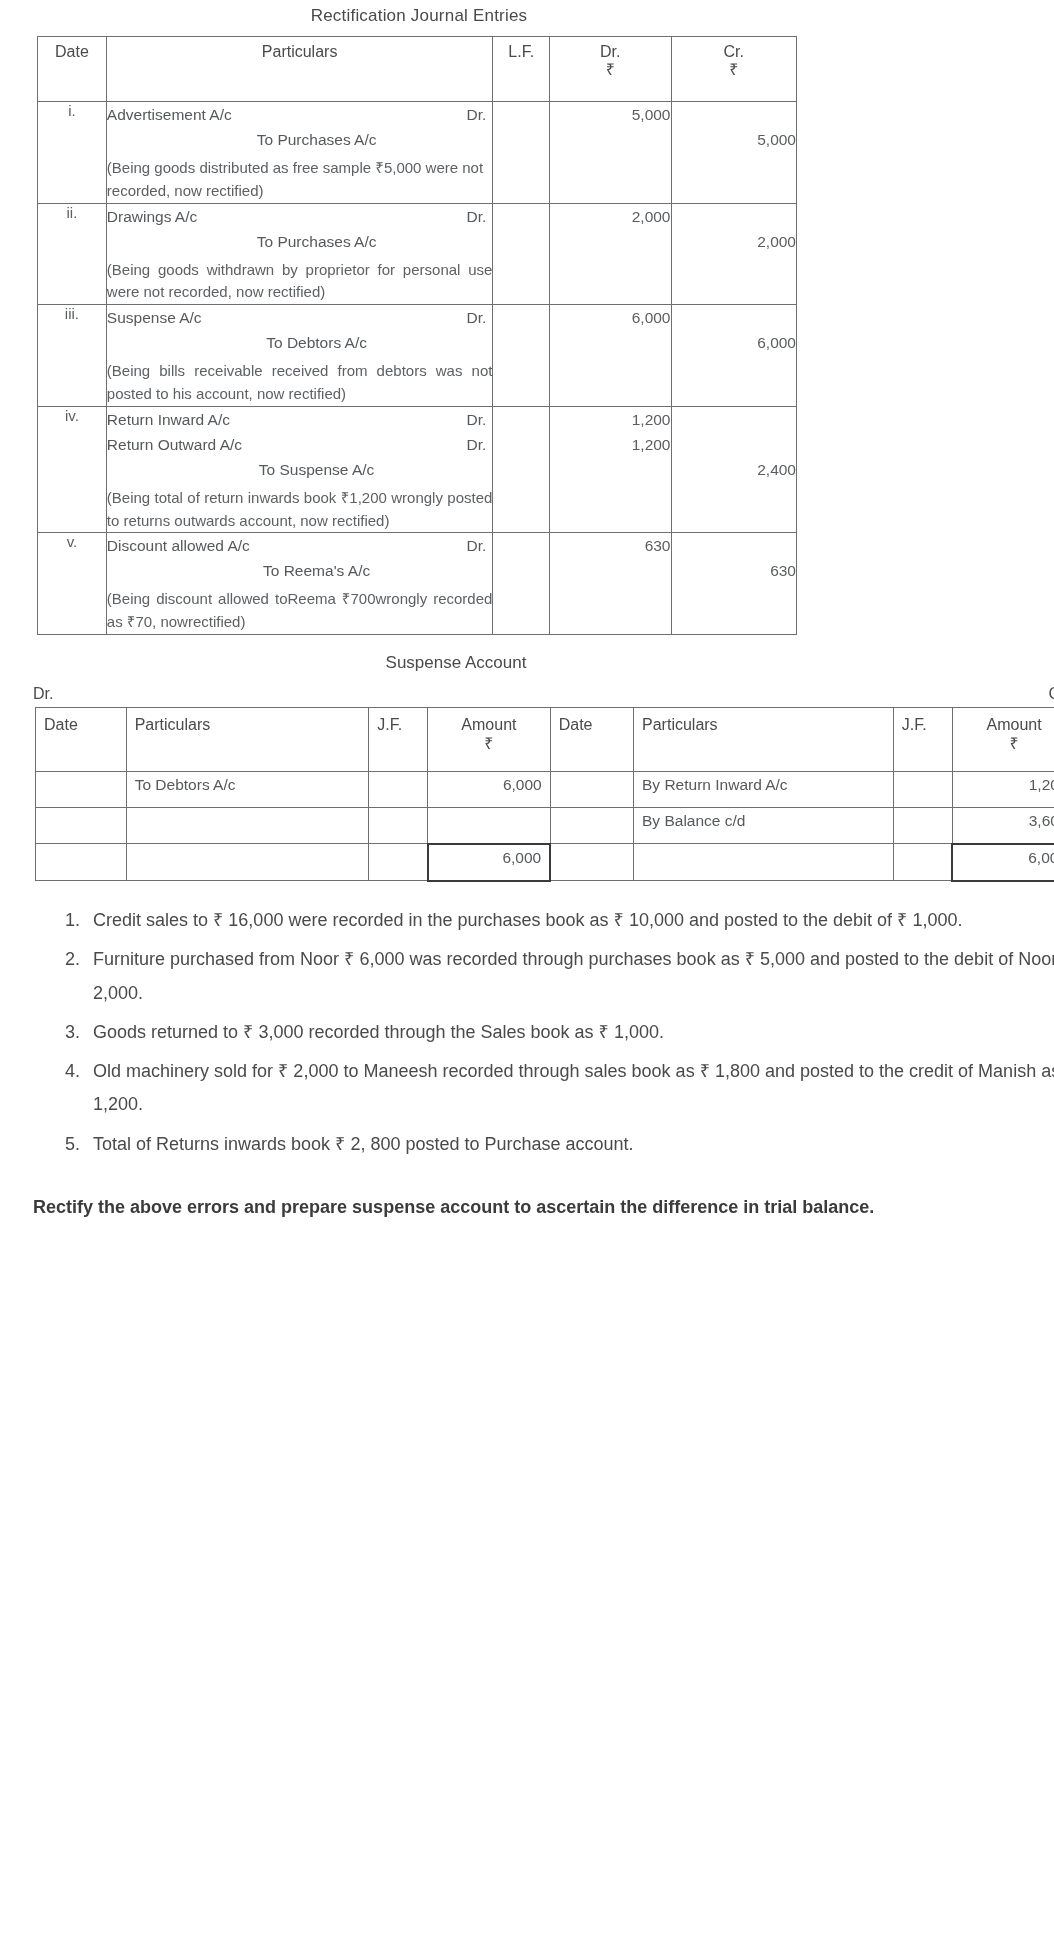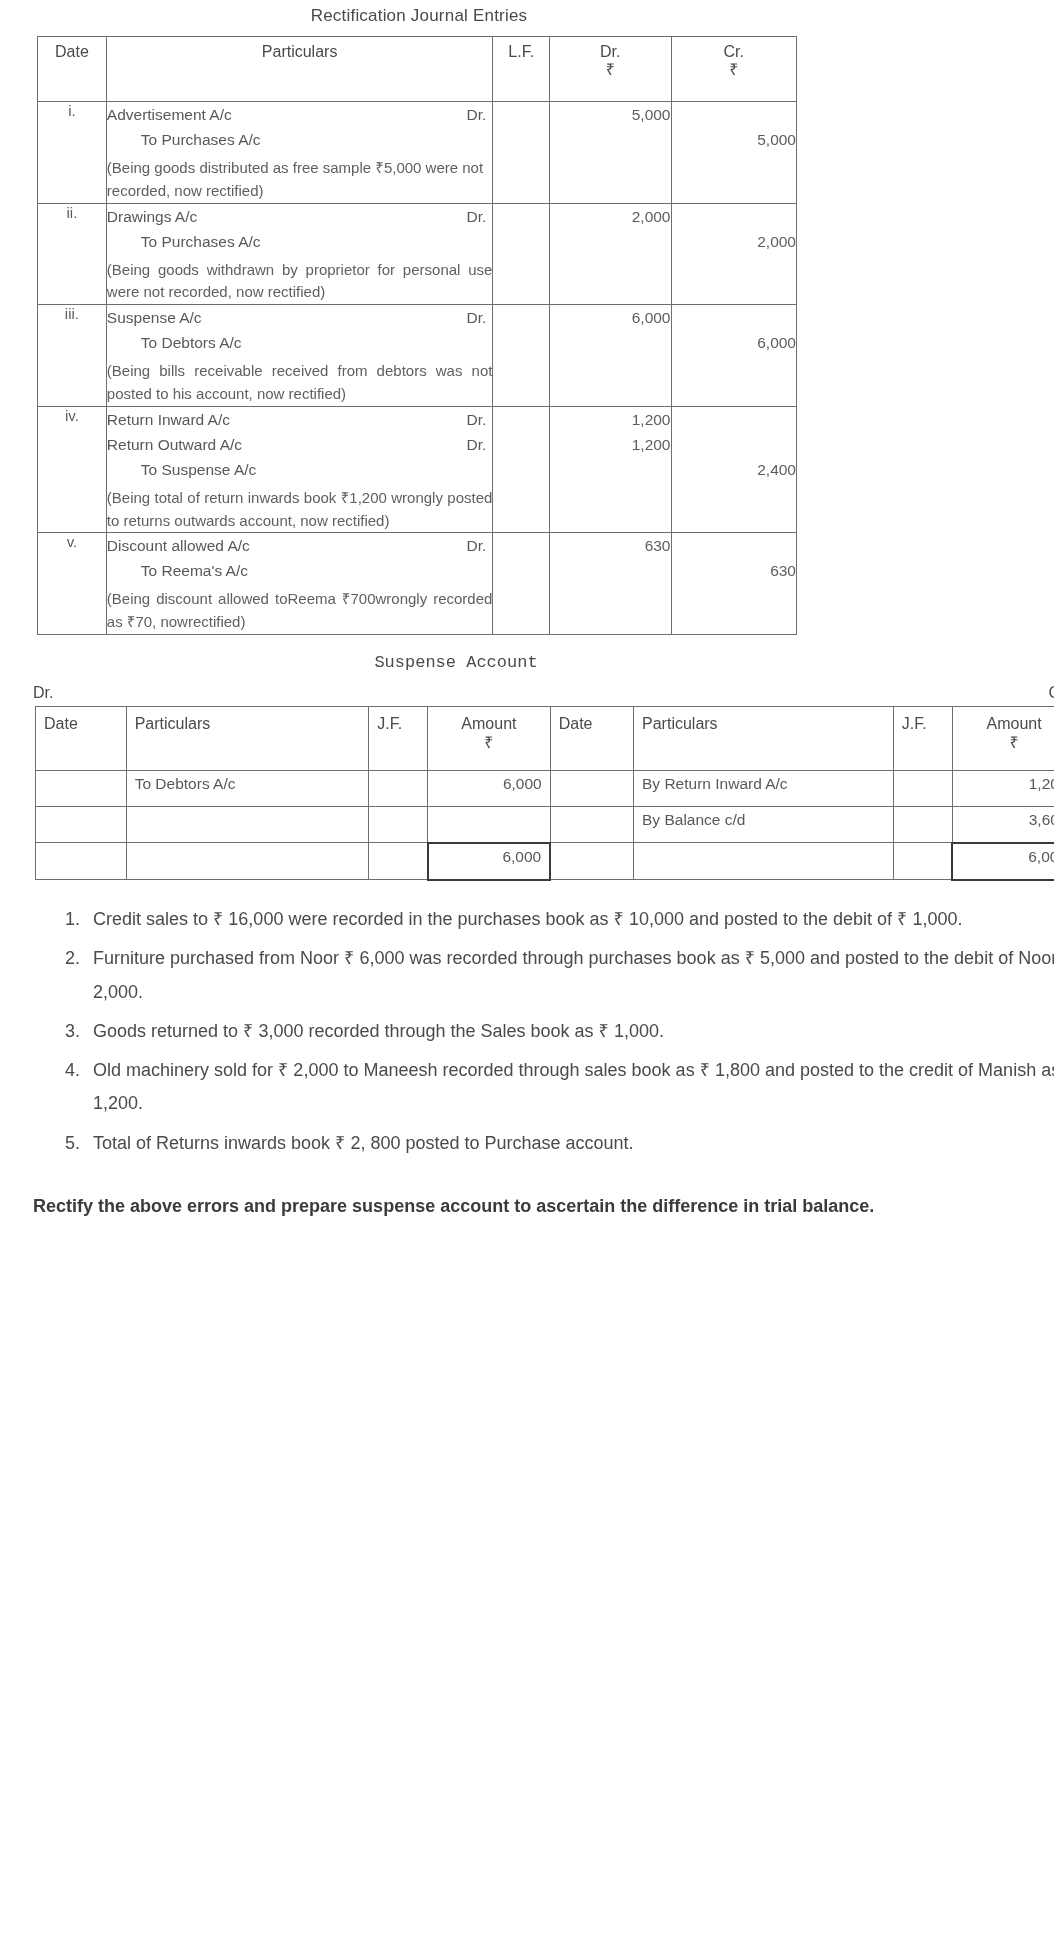--- a/index.html
+++ b/index.html
@@ -32,21 +32,20 @@
     padding-bottom: 10px;
     width: 780px;
   }
   .section-title {
     text-align: center;
     font-size: 17px;
     color: #4a4a4a;
     padding-top: 18px;
     padding-bottom: 8px;
     width: 854px;
-    font-family: Liberation Mono, monospace;
   }
 
   
   .journal-wrap { padding-left: 8px; }
   table.journal {
     border-collapse: collapse;
     width: 760px;
     table-layout: fixed;
     font-size: 15.5px;
     color: #55595c;
@@ -102,21 +101,21 @@
     align-items: baseline;
     line-height: 25px;
     white-space: nowrap;
   }
   .entry-line .acct { flex: 0 1 auto; }
   .entry-line .drtag {
     flex: 0 0 auto;
     padding-left: 12px;
     padding-right: 6px;
   }
-  .sub { padding-left: 34px; }
+  .sub { padding-left: 34px; justify-content: center; }
   .narr {
     margin-top: 5px;
     line-height: 1.52;
     text-align: justify;
     text-justify: inter-word;
     font-size: 15px;
     color: #5d6164;
   }
   .narr.nojustify { text-align: left; }
 

